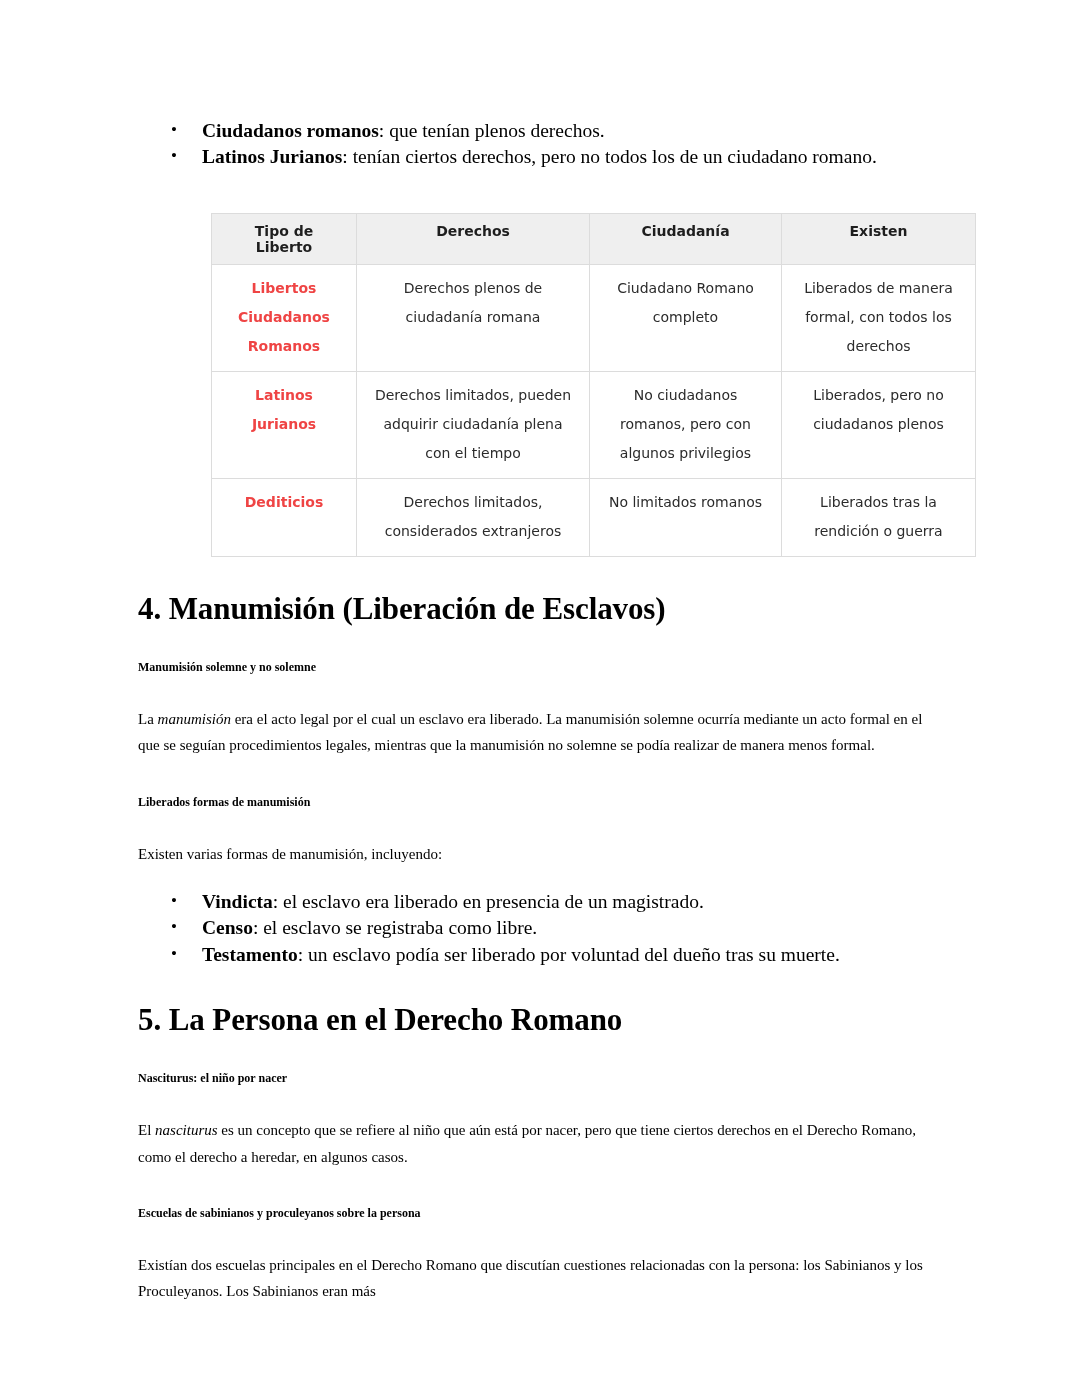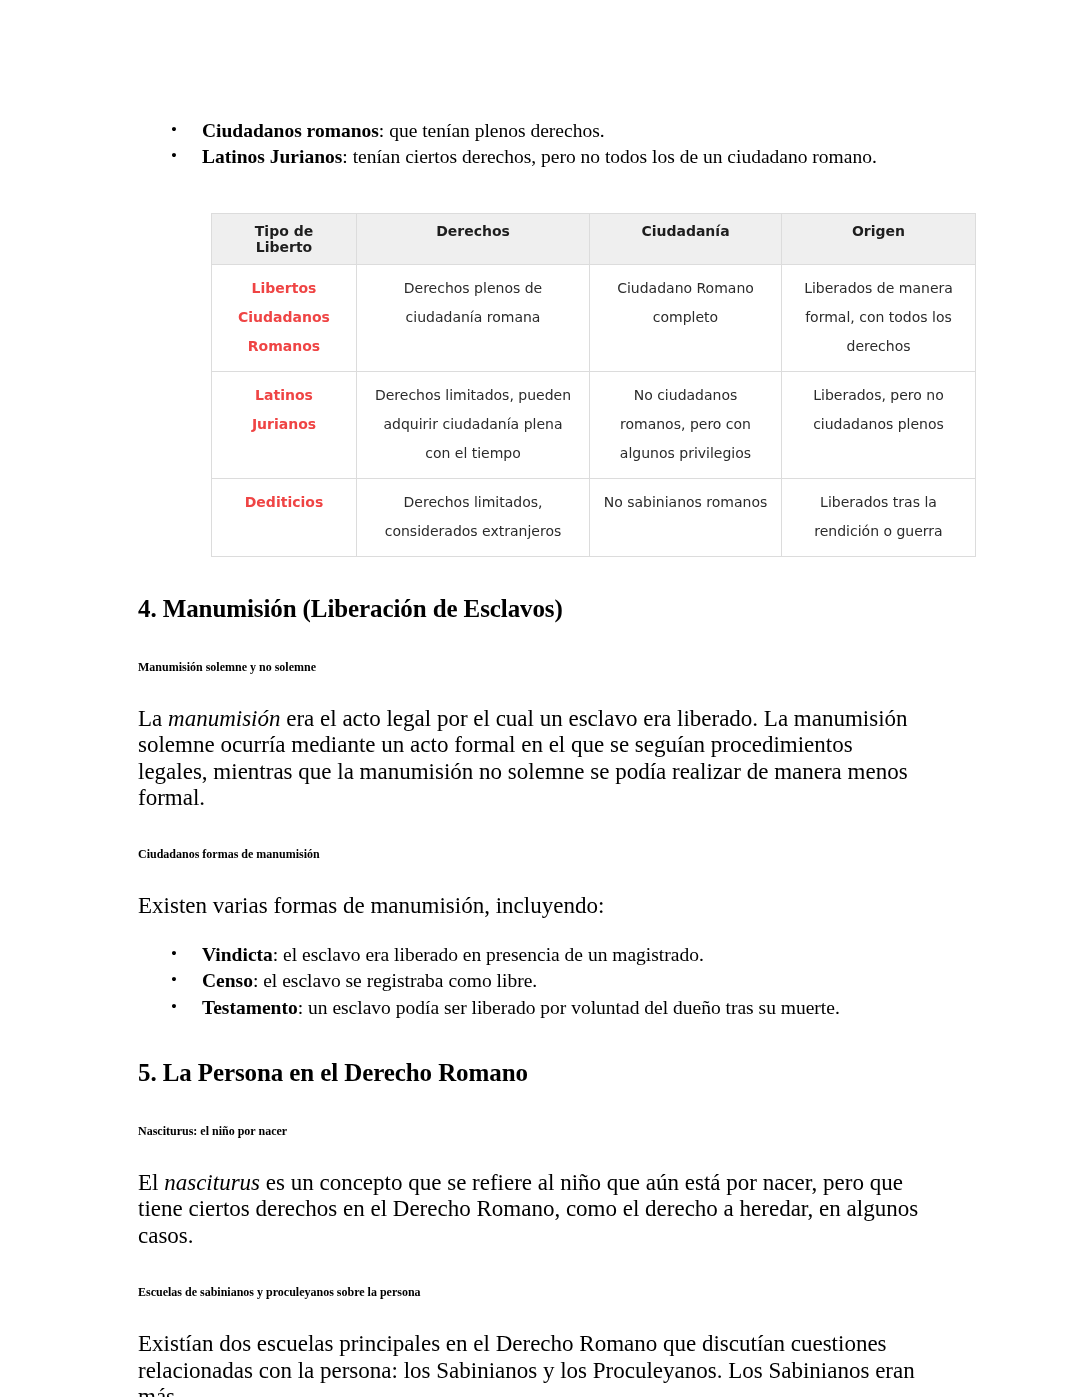--- a/index.html
+++ b/index.html
@@ -97,36 +97,36 @@
   col.c2 { width: 233px; }
   col.c3 { width: 192px; }
   col.c4 { width: 194px; }
 
   tr.r1 td { height: 74px; }
   tr.r2 td { height: 78px; }
   tr.r3 td { height: 47px; }
 
   
   h2.sec {
-    font-size: 25px;
+    font-size: 31px;
     font-weight: bold;
     margin: 0;
     padding: 0;
     line-height: 30px;
     letter-spacing: -0.1px;
   }
   h3.sub {
     font-size: 12px;
     font-weight: bold;
     margin: 0;
     padding: 0;
     line-height: 26px;
   }
   p.body {
-    font-size: 23px;
+    font-size: 15px;
     line-height: 26.4px;
     margin: 0;
     padding: 0;
     text-align: left;
   }
 
   .sp-h2   { height: 37px; }
   .sp-sub  { height: 30px; }
   .sp-para { height: 26px; }
   .sp-list { height: 22px; }
@@ -152,57 +152,57 @@
           <col class="c1">
             <col class="c2">
             <col class="c3">
             <col class="c4">
         </colgroup>
         <thead>
           <tr>
             <th>Tipo de Liberto</th>
             <th>Derechos</th>
             <th>Ciudadanía</th>
-            <th>Origen</th>
+            <th>Existen</th>
           </tr>
         </thead>
         <tbody>
           <tr class="r1">
             <td class="rowhead">Libertos Ciudadanos Romanos</td>
             <td>Derechos plenos de ciudadanía romana</td>
             <td>Ciudadano Romano completo</td>
             <td>Liberados de manera formal, con todos los derechos</td>
           </tr>
           <tr class="r2">
             <td class="rowhead">Latinos Jurianos</td>
             <td>Derechos limitados, pueden adquirir ciudadanía plena con el tiempo</td>
             <td>No ciudadanos romanos, pero con algunos privilegios</td>
             <td>Liberados, pero no ciudadanos plenos</td>
           </tr>
           <tr class="r3">
             <td class="rowhead">Dediticios</td>
             <td>Derechos limitados, considerados extranjeros</td>
-            <td>No sabinianos romanos</td>
+            <td>No limitados romanos</td>
             <td>Liberados tras la rendición o guerra</td>
           </tr>
         </tbody>
       </table>
     </div>
 
     <div class="sp-h2"></div>
     <h2 class="sec">4. Manumisión (Liberación de Esclavos)</h2>
 
     <div class="sp-sub"></div>
     <h3 class="sub">Manumisión solemne y no solemne</h3>
 
     <div class="sp-para"></div>
     <p class="body"><span>La </span><span class="it">manumisión</span><span> era el acto legal por el cual un esclavo era liberado. La manumisión solemne ocurría mediante un acto formal en el que se seguían procedimientos legales, mientras que la manumisión no solemne se podía realizar de manera menos formal.</span></p>
 
     <div class="sp-sub"></div>
-    <h3 class="sub">Ciudadanos formas de manumisión</h3>
+    <h3 class="sub">Liberados formas de manumisión</h3>
 
     <div class="sp-para"></div>
     <p class="body">Existen varias formas de manumisión, incluyendo:</p>
 
     <div class="sp-list"></div>
     <ul class="bullets">
       <li>
         <span class="b">Vindicta</span><span>: </span><span>el esclavo era liberado en presencia de un magistrado.</span>
       </li>
       <li>

